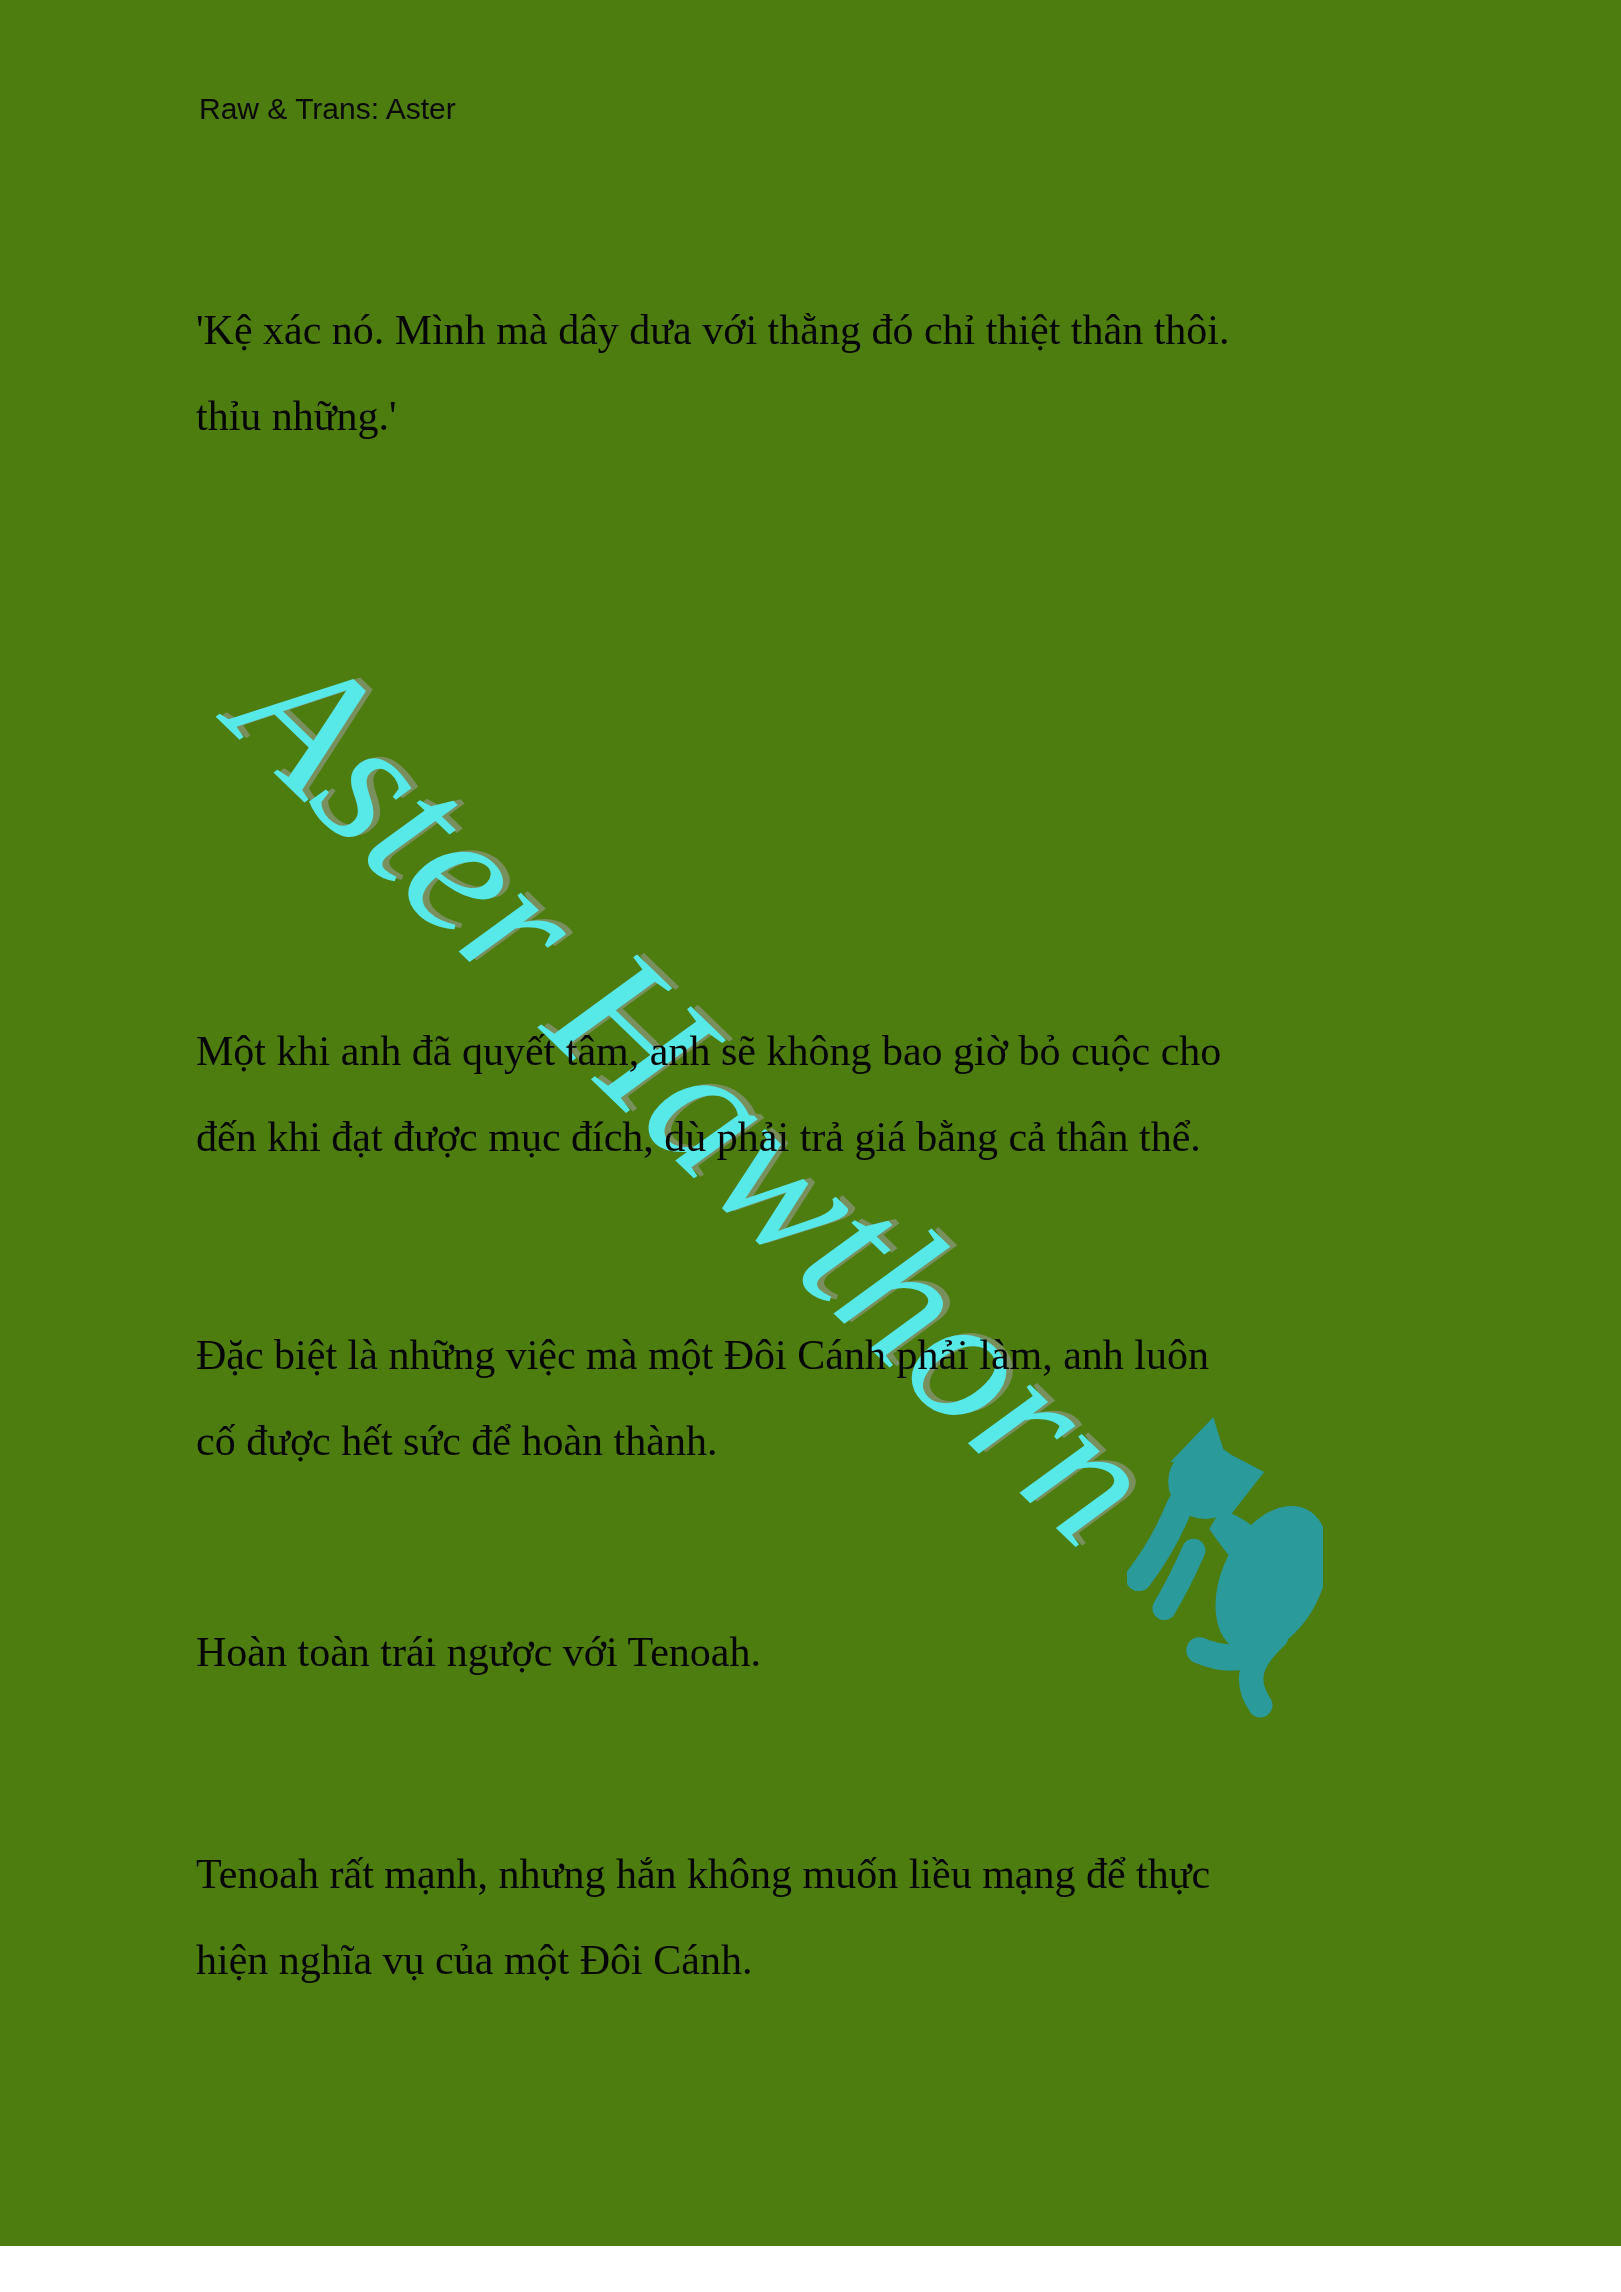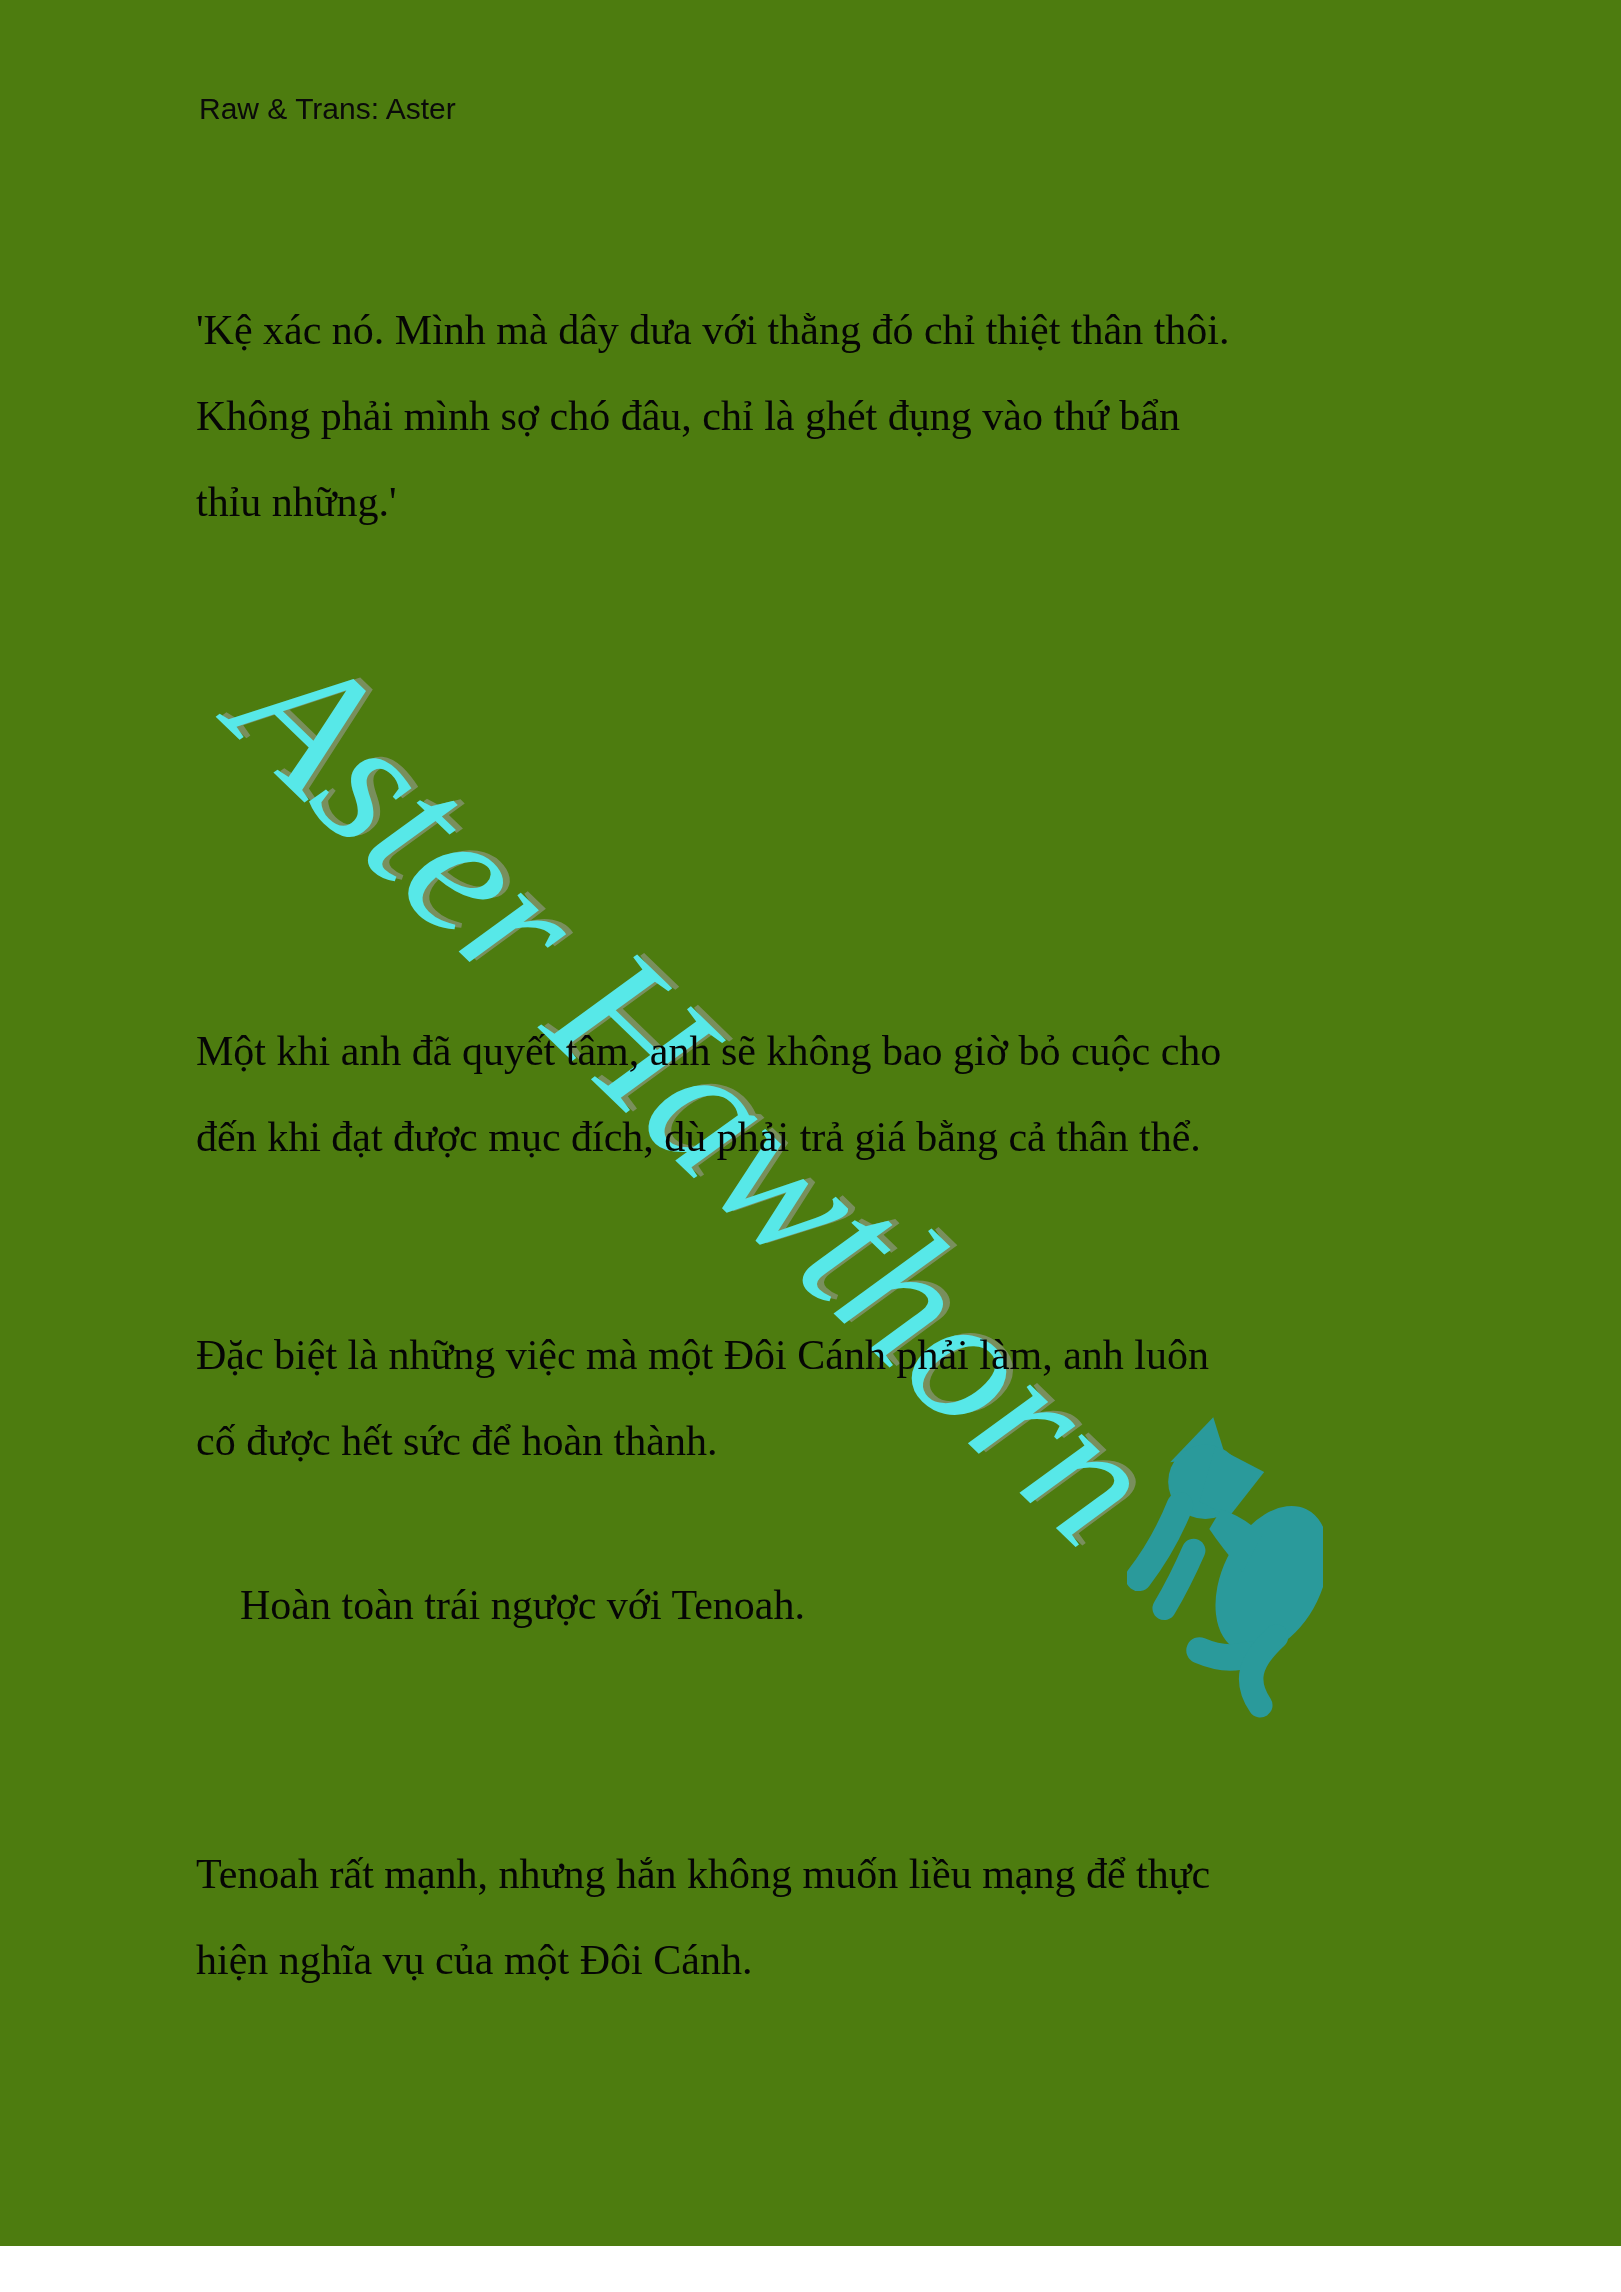--- a/index.html
+++ b/index.html
@@ -48,21 +48,21 @@
     font-size: 42px;
     line-height: 86px;
     color: #050505;
     z-index: 2;
   }
   .para .line { white-space: nowrap; }
   .p1 { top: 287px; }
   .p2 { top: 704px; }
   .p3 { top: 1008px; }
   .p4 { top: 1312px; }
-  .p5 { top: 1562px; margin-left: 44px; }
+  .p5 { top: 1609px; }
   .p6 { top: 1831px; }
   .cat {
     position: absolute;
     left: 1127px;
     top: 1414px;
     width: 196px;
     height: 316px;
     z-index: 3;
     pointer-events: none;
   }
@@ -71,21 +71,20 @@
 <body>
 
 <div class="page">
 
   <div class="credit">Raw &amp; Trans: Aster</div>
 
   <div class="watermark" style="color: rgb(87, 232, 232);">Aster Hawthorn</div>
 
   <div class="para p1">
     <div class="line">'Kệ xác nó. Mình mà dây dưa với thằng đó chỉ thiệt thân thôi.</div>
-    <div class="line">Không phải mình sợ chó đâu, chỉ là ghét đụng vào thứ bẩn</div>
     <div class="line">thỉu những.'</div>
   </div>
 
 
   <div class="para p3">
     <div class="line">Một khi anh đã quyết tâm, anh sẽ không bao giờ bỏ cuộc cho</div>
     <div class="line">đến khi đạt được mục đích, dù phải trả giá bằng cả thân thể.</div>
   </div>
 
   <div class="para p4">

